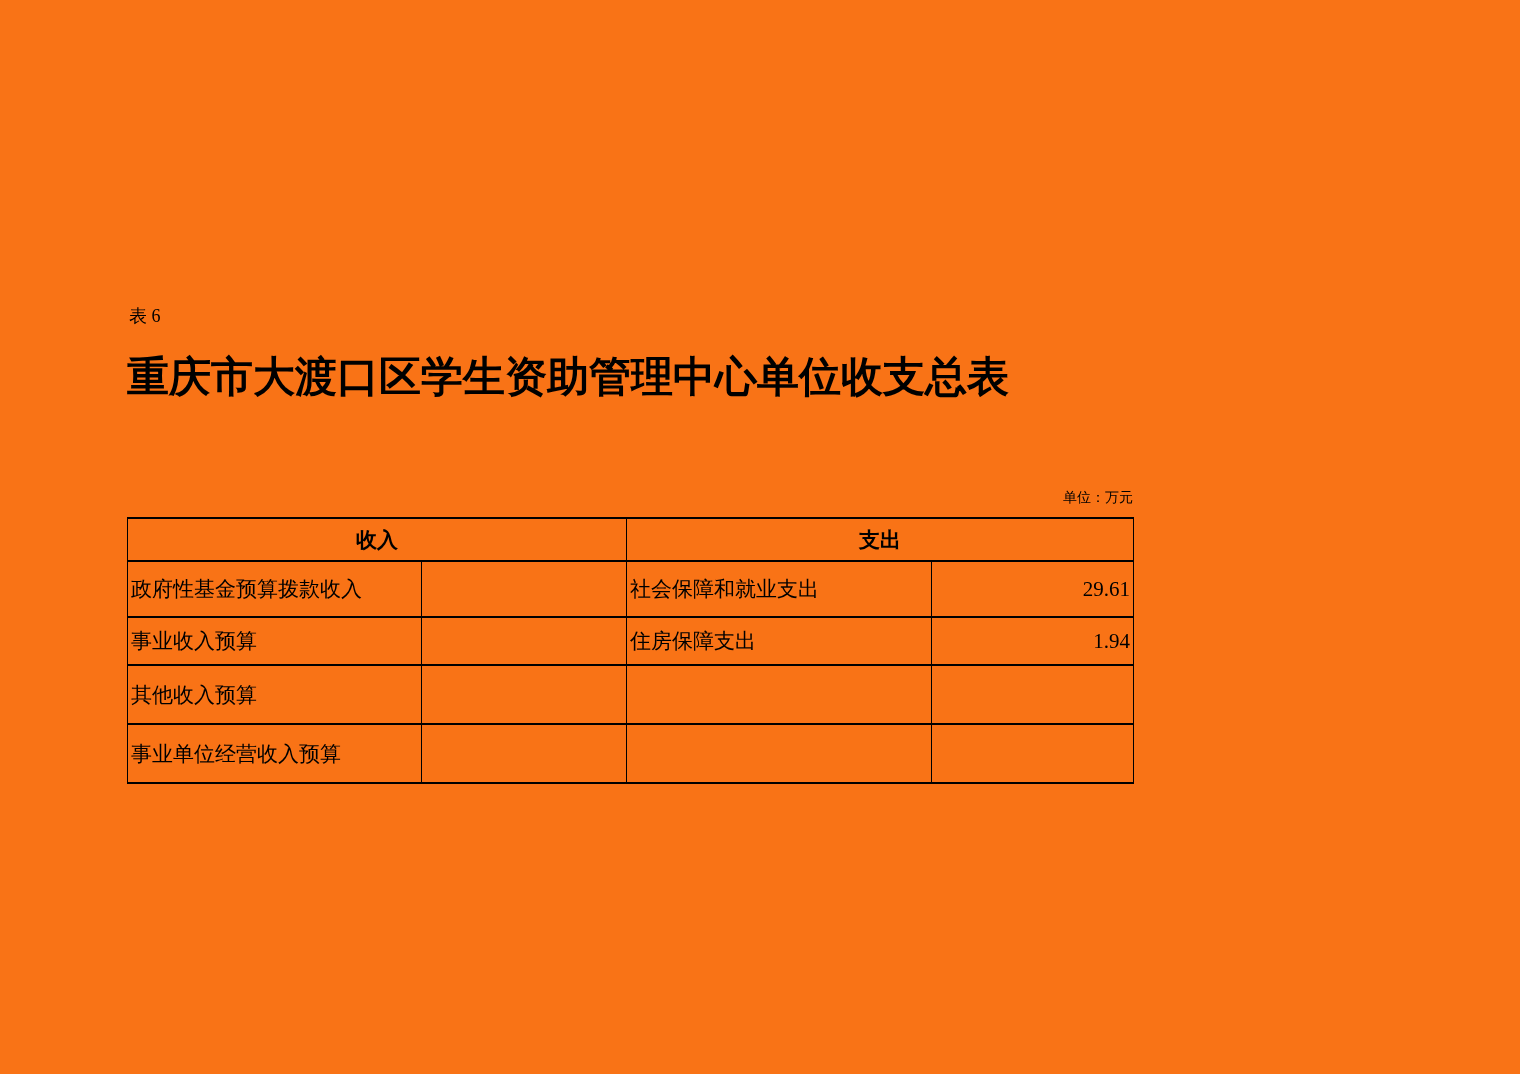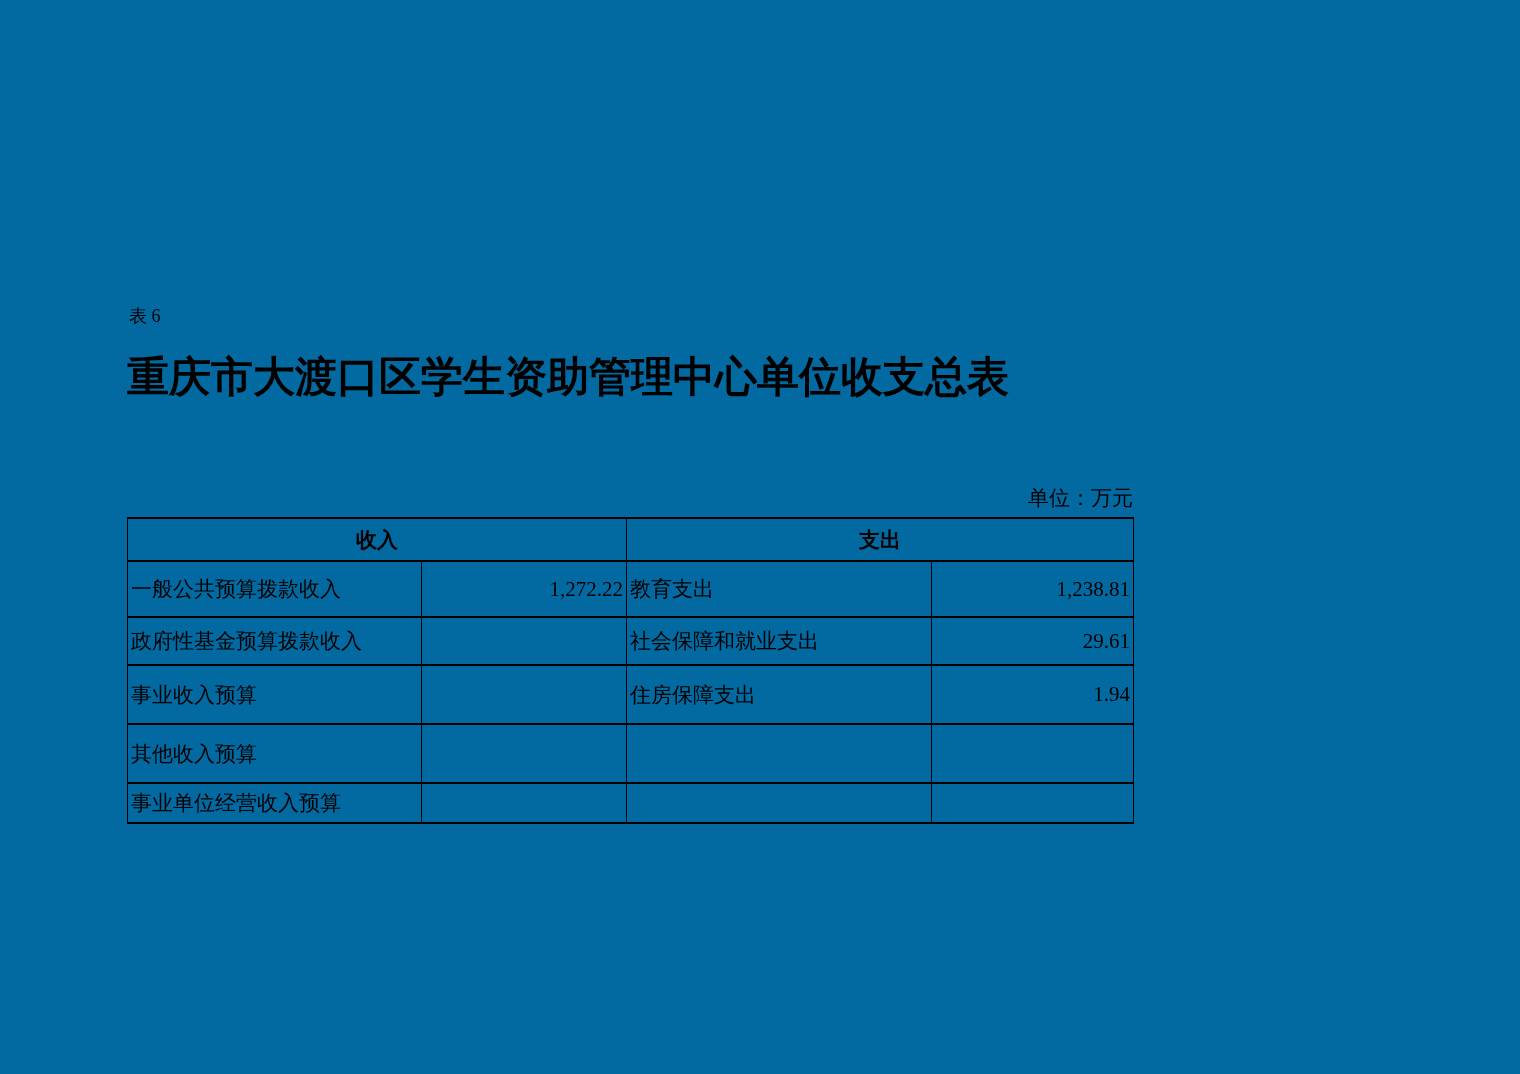--- a/index.html
+++ b/index.html
@@ -1,21 +1,21 @@
 <!DOCTYPE html>
 <html><head>
 <meta charset="utf-8">
 <style>
   * { margin: 0; padding: 0; box-sizing: border-box; }
   html, body { background: #ffffff; }
   .page {
     position: relative;
     width: 1520px;
     height: 1074px;
-    background: #0369a1;
+    background: #f97316;
     color: #000000;
     font-family: "Liberation Serif", "DejaVu Serif", serif;
     overflow: hidden;
   }
   .table-label {
     position: absolute;
     left: 129px;
     top: 303px;
     font-size: 18px;
     line-height: 26px;
@@ -36,21 +36,21 @@
     letter-spacing: 0px;
     color: #000000;
     white-space: nowrap;
   }
   .unit-note {
     position: absolute;
     left: 127px;
     top: 483px;
     width: 1006px;
     text-align: right;
-    font-size: 21px;
+    font-size: 14px;
     line-height: 30px;
     color: #000000;
   }
   table.budget {
     position: absolute;
     left: 127px;
     top: 517px;
     width: 1006px;
     border-collapse: collapse;
     table-layout: fixed;
@@ -105,26 +105,20 @@
       <col style="width:202px">
     </colgroup>
     <thead>
       <tr class="header-row-1">
         <th colspan="2" class="ac">收入</th>
         <th colspan="2" class="ac">支出</th>
       </tr>
     </thead>
     <tbody>
       <tr>
-        <td class="al pad-l2">一般公共预算拨款收入</td>
-        <td class="ar pad-r2">1,272.22</td>
-        <td class="al pad-l2">教育支出</td>
-        <td class="ar pad-r4">1,238.81</td>
-      </tr>
-      <tr>
         <td class="al pad-l2">政府性基金预算拨款收入</td>
         <td class="ar pad-r2"></td>
         <td class="al pad-l2">社会保障和就业支出</td>
         <td class="ar pad-r4">29.61</td>
       </tr>
       <tr>
         <td class="al pad-l2">事业收入预算</td>
         <td class="ar pad-r2"></td>
         <td class="al pad-l2">住房保障支出</td>
         <td class="ar pad-r4">1.94</td>

